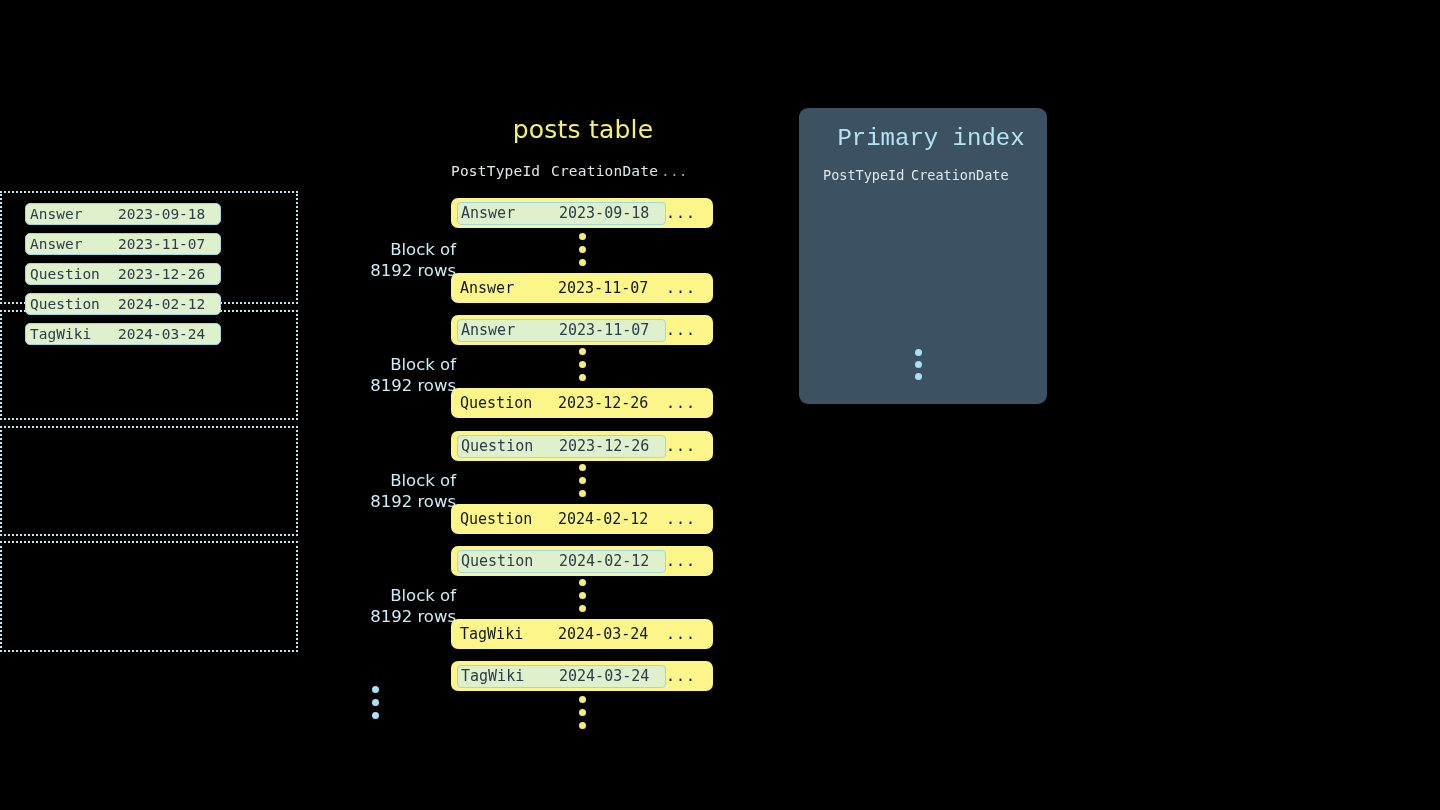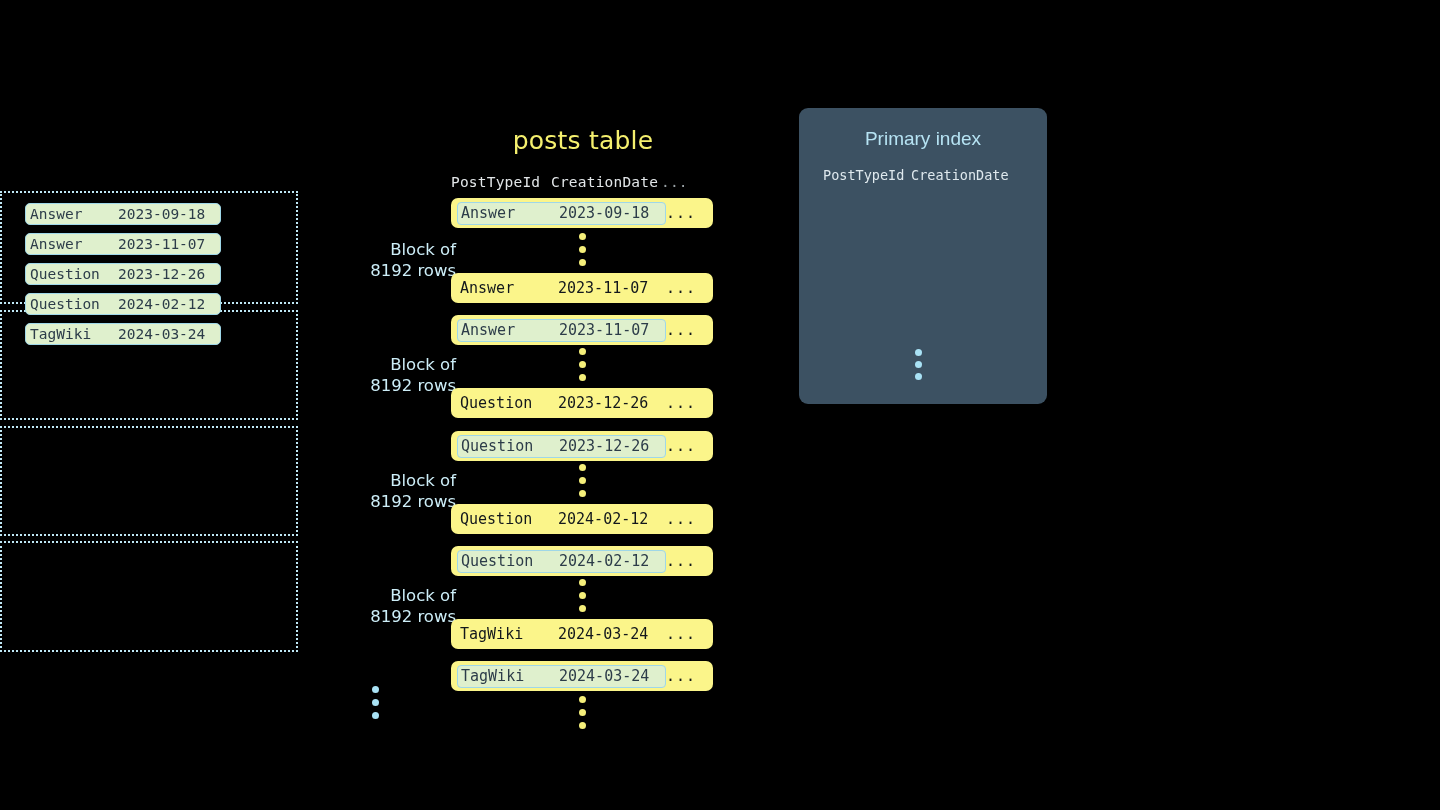--- a/index.html
+++ b/index.html
@@ -18,21 +18,21 @@
 
   .stage {
     position: absolute;
     inset: 0;
   }
 
   
   .posts-wrap {
     position: absolute;
     left: 433px;
-    top: 126px;
+    top: 115px;
     width: 300px;
   }
   .posts-title {
     text-align: center;
     color: #f5f06e;
     font-size: 25px;
     font-family: "DejaVu Sans", sans-serif;
     letter-spacing: .2px;
     line-height: 30px;
     white-space: nowrap;
@@ -146,28 +146,28 @@
     left: 799px;
     top: 108px;
     width: 248px;
     height: 296px;
     background: #3c5162;
     border-radius: 9px;
     box-sizing: border-box;
   }
   .index-title {
     position: absolute;
-    left: 0;
+    left: 8px;
     top: 16px;
     width: 100%;
     text-align: center;
     color: #b6e3f3;
-    font-size: 19px;
+    font-size: 24px;
     line-height: 30px;
-    font-family: Liberation Sans, sans-serif;
+    font-family: Liberation Mono, monospace;
     white-space: nowrap;
   }
   .index-header {
     position: absolute;
     left: 24px;
     top: 59px;
     width: 210px;
     display: flex;
     color: #dfe9ee;
     font-family: "DejaVu Sans Mono", monospace;

